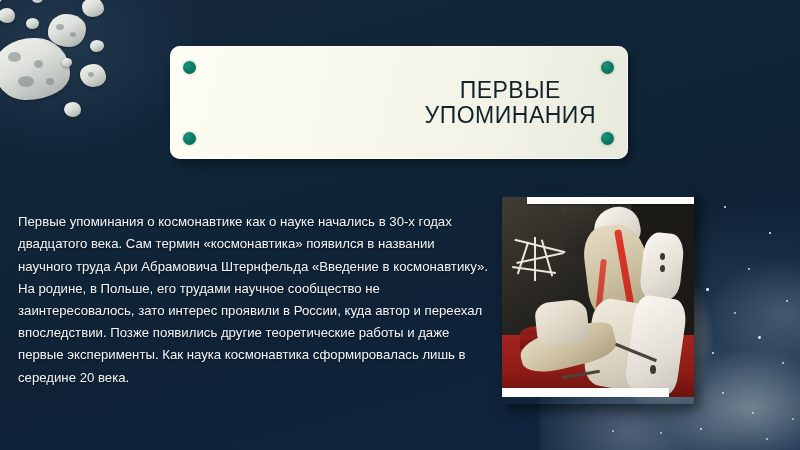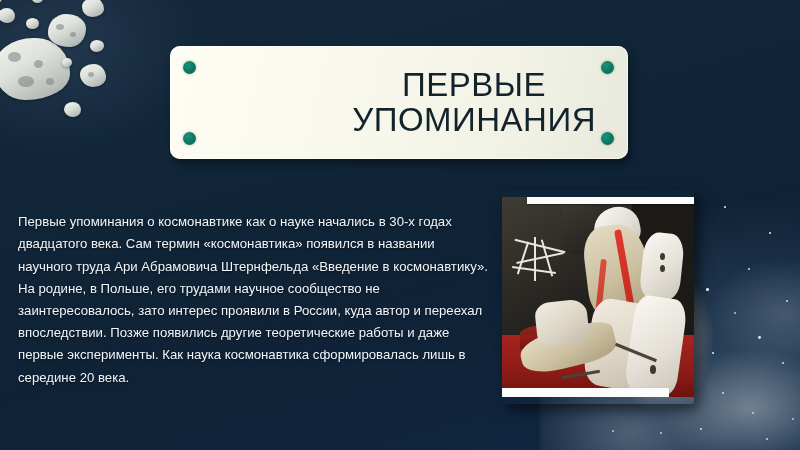--- a/index.html
+++ b/index.html
@@ -49,21 +49,21 @@
   
   #plaque{
     position:absolute;left:170px;top:46px;width:458px;height:113px;
     border-radius:10px;
     background:linear-gradient(103deg,#fdfdf4 0%,#f8f8ec 38%,#f2f3e6 72%,#e7e9dc 100%);
     box-shadow:3px 5px 9px rgba(0,0,0,.40), inset 0 0 0 1px rgba(255,255,255,.65);
     display:flex;align-items:center;justify-content:flex-end;
   }
   #plaque-title{
     color:#13232b;
-    font-size:33px;line-height:1.06;letter-spacing:.5px;
+    font-size:23px;line-height:1.06;letter-spacing:.5px;
     text-align:center;
     padding-right:32px;
     white-space:pre-line;
     font-weight:400;
   }
   .screw{
     position:absolute;width:13px;height:13px;border-radius:50%;
     background:radial-gradient(circle at 36% 32%,#19937d 0%,#0c7a63 48%,#07614f 100%);
     box-shadow:0 0 3px rgba(0,0,0,.30);
   }

